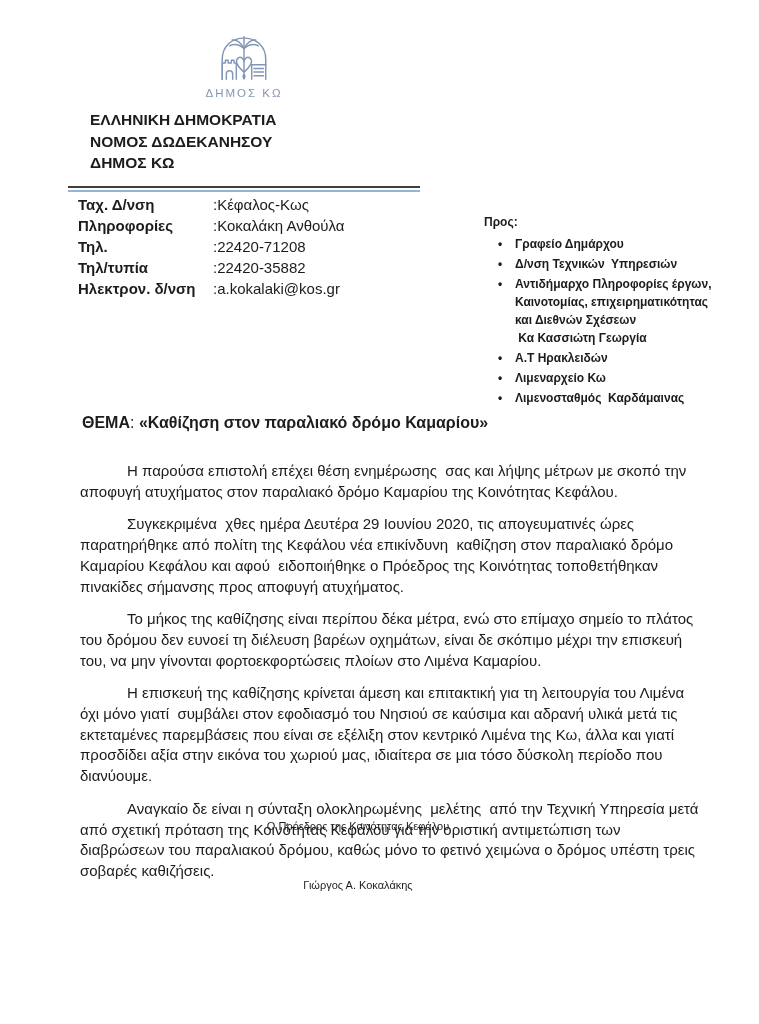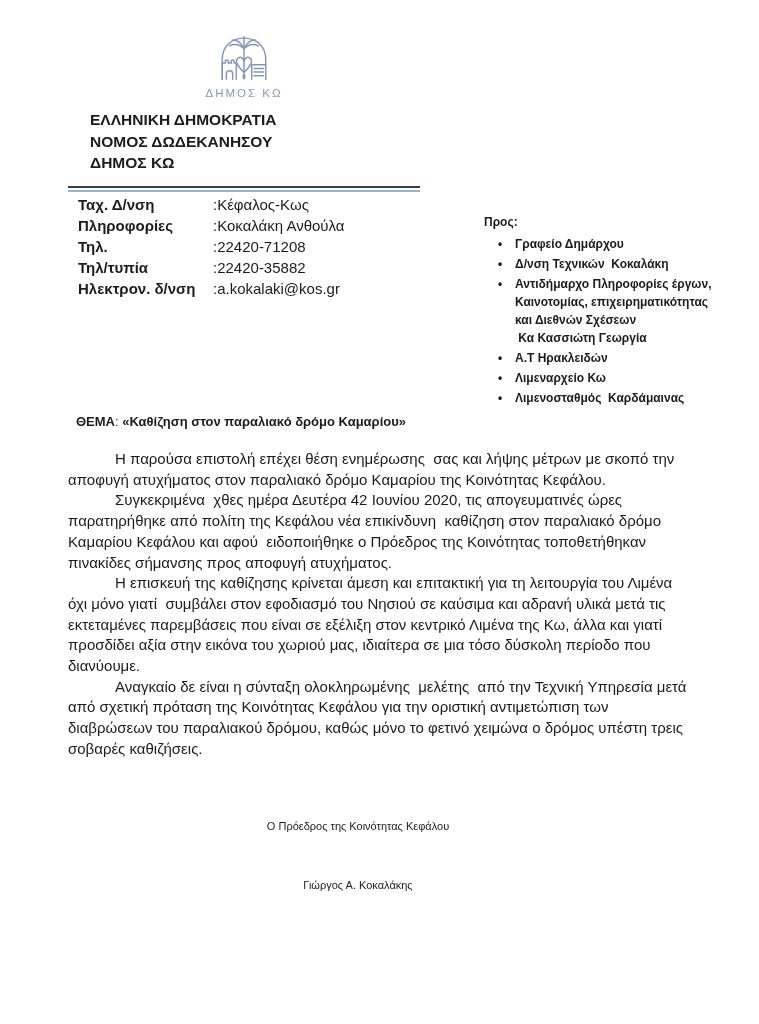--- a/index.html
+++ b/index.html
@@ -58,31 +58,31 @@
     position:absolute;left:484px;top:197px;width:262px;
     font-size:12px;font-weight:700;line-height:18px;margin-top:16px;
   }
   .recipients-title{margin-bottom:4px;}
   .recipients ul{list-style:none;margin:0;padding:0 0 0 14px;}
   .recipients li{display:flex;margin-bottom:2px;}
   .recipients .bullet{width:17px;flex:none;}
   .recipients .r-text{white-space:pre-wrap;}
   
   .subject{
-    position:absolute;left:76px;top:414px;width:640px;
-    font-size:13px;
+    position:absolute;left:82px;top:414px;width:640px;
+    font-size:16px;
   }
   .subject .b{font-weight:700;}
   
   .body-text{
     position:absolute;left:68px;top:449px;width:662px;
     font-size:15px;line-height:20.7px;
   }
   .body-text p{
-    margin:0;text-indent:47px;white-space:pre-wrap;
+    margin:12px;text-indent:47px;white-space:pre-wrap;
   }
   
   .signature{
     position:absolute;left:68px;top:820px;width:580px;
     text-align:center;font-size:11px;
   }
   .signature .name{margin-top:47px;}
 </style>
 </head>
 <body>
@@ -157,21 +157,21 @@
 
   <div class="recipients">
     <div class="recipients-title">Προς:</div>
     <ul>
       <li>
         <span class="bullet">•</span>
         <span class="r-text">Γραφείο Δημάρχου</span>
       </li>
       <li>
         <span class="bullet">•</span>
-        <span class="r-text">Δ/νση Τεχνικών  Κοκαλάκη</span>
+        <span class="r-text">Δ/νση Τεχνικών  Υπηρεσιών</span>
       </li>
       <li>
         <span class="bullet">•</span>
         <span class="r-text">Αντιδήμαρχο Πληροφορίες έργων,
 Καινοτομίας, επιχειρηματικότητας
 και Διεθνών Σχέσεων
  Κα Κασσιώτη Γεωργία</span>
       </li>
       <li>
         <span class="bullet">•</span>
@@ -188,24 +188,27 @@
     </ul>
   </div>
 
   <div class="subject">
     <span class="b">ΘΕΜΑ</span><span>: </span><span class="b">«Καθίζηση στον παραλιακό δρόμο Καμαρίου»</span>
   </div>
 
   <div class="body-text">
     <p>Η παρούσα επιστολή επέχει θέση ενημέρωσης  σας και λήψης μέτρων με σκοπό την
 αποφυγή ατυχήματος στον παραλιακό δρόμο Καμαρίου της Κοινότητας Κεφάλου.</p>
-    <p>Συγκεκριμένα  χθες ημέρα Δευτέρα 42 Ιουνίου 2020, τις απογευματινές ώρες
+    <p>Συγκεκριμένα  χθες ημέρα Δευτέρα 29 Ιουνίου 2020, τις απογευματινές ώρες
 παρατηρήθηκε από πολίτη της Κεφάλου νέα επικίνδυνη  καθίζηση στον παραλιακό δρόμο
 Καμαρίου Κεφάλου και αφού  ειδοποιήθηκε ο Πρόεδρος της Κοινότητας τοποθετήθηκαν
 πινακίδες σήμανσης προς αποφυγή ατυχήματος.</p>
+    <p>Το μήκος της καθίζησης είναι περίπου δέκα μέτρα, ενώ στο επίμαχο σημείο το πλάτος
+του δρόμου δεν ευνοεί τη διέλευση βαρέων οχημάτων, είναι δε σκόπιμο μέχρι την επισκευή
+του, να μην γίνονται φορτοεκφορτώσεις πλοίων στο Λιμένα Καμαρίου.</p>
     <p>Η επισκευή της καθίζησης κρίνεται άμεση και επιτακτική για τη λειτουργία του Λιμένα
 όχι μόνο γιατί  συμβάλει στον εφοδιασμό του Νησιού σε καύσιμα και αδρανή υλικά μετά τις
 εκτεταμένες παρεμβάσεις που είναι σε εξέλιξη στον κεντρικό Λιμένα της Κω, άλλα και γιατί
 προσδίδει αξία στην εικόνα του χωριού μας, ιδιαίτερα σε μια τόσο δύσκολη περίοδο που
 διανύουμε.</p>
     <p>Αναγκαίο δε είναι η σύνταξη ολοκληρωμένης  μελέτης  από την Τεχνική Υπηρεσία μετά
 από σχετική πρόταση της Κοινότητας Κεφάλου για την οριστική αντιμετώπιση των
 διαβρώσεων του παραλιακού δρόμου, καθώς μόνο το φετινό χειμώνα ο δρόμος υπέστη τρεις
 σοβαρές καθιζήσεις.</p>
   </div>

